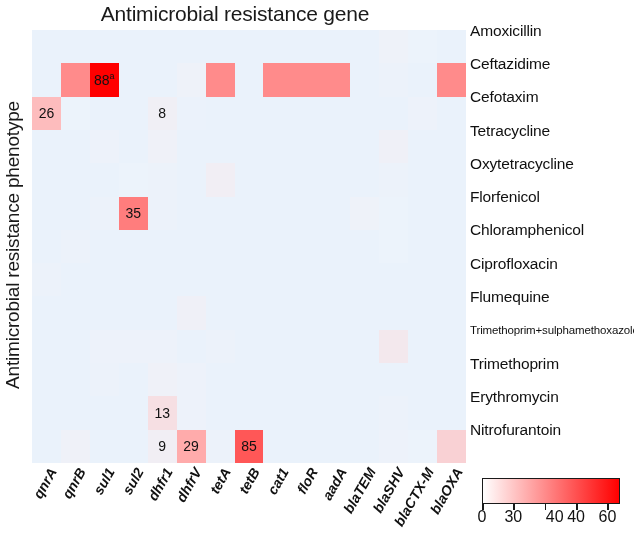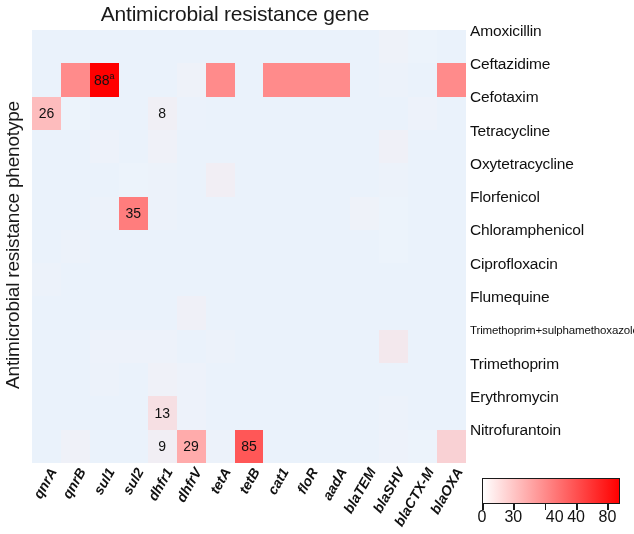--- a/index.html
+++ b/index.html
@@ -441,16 +441,16 @@
       <i style="left: 31.3636px;"></i>
       <i style="left: 62.7273px;"></i>
       <i style="left: 94.0909px;"></i>
       <i style="left: 125.455px;"></i>
     </div>
   <div id="cbar-labels">
       <span style="left: 12px;">0</span>
       <span style="left: 43.3636px;">30</span>
       <span style="left: 74.7273px; margin-left: 10px;">40</span>
       <span style="left: 106.091px;">40</span>
-      <span style="left: 137.455px;">80</span>
+      <span style="left: 137.455px;">60</span>
     </div>
 
 </div>
 
 </body></html>

